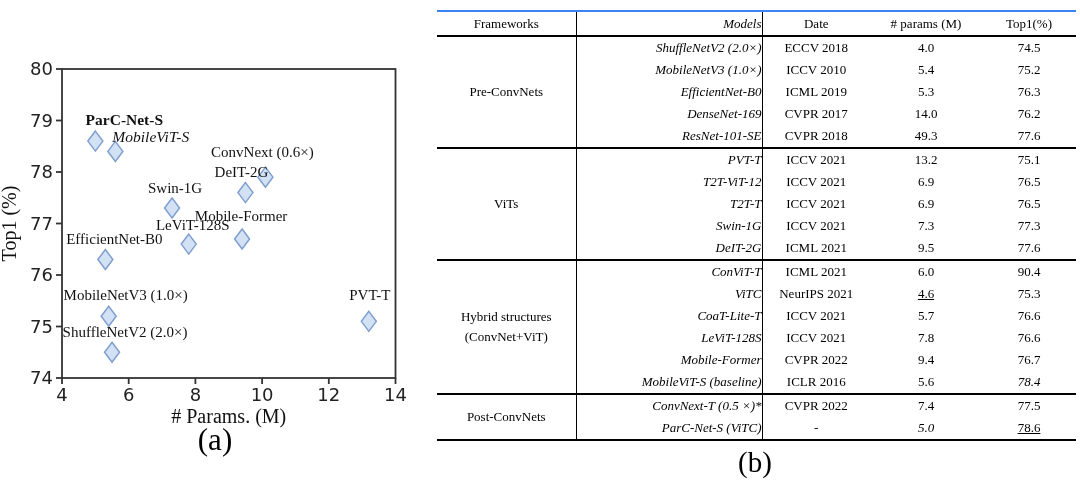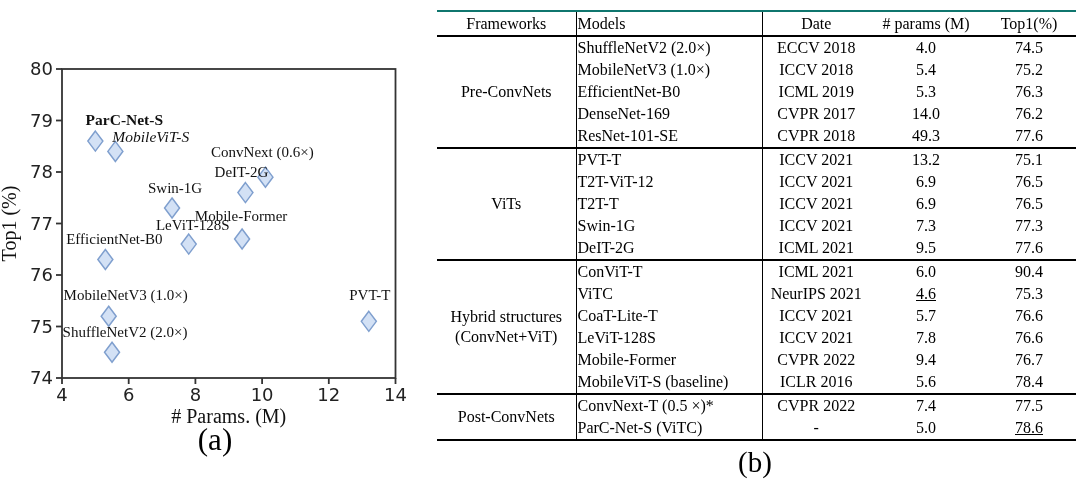--- a/index.html
+++ b/index.html
@@ -15,31 +15,31 @@
   
   .tick   { font-family:"DejaVu Sans", sans-serif; font-size:18px; fill:#222; }
   .axlabel{ font-family:"Liberation Serif", serif; font-size:20px; fill:#111; }
   .pl     { font-family:"Liberation Serif", serif; font-size:15px; fill:#111; }
   .pl.bold   { font-weight:bold; font-size:15.5px; }
   .pl.italic { font-style:italic; font-size:15.5px; }
 
   
   #tbl { position:absolute; left:7px; top:10px; width:639px;
          border-collapse:collapse; table-layout:fixed;
-         border-top:2px solid #0f766e; border-bottom:2px solid #000;
-         font-size:16px; }
+         border-top:2px solid #3b82f6; border-bottom:2px solid #000;
+         font-size:13px; }
   #tbl th, #tbl td { padding:0; height:22px; line-height:22px; font-weight:normal;
                      white-space:nowrap; overflow:hidden; }
   #tbl thead th { border-bottom:2px solid #000; height:23px; }
   #tbl .fw    { text-align:center; border-right:1px solid #000; line-height:20px; }
-  #tbl .model { text-align:left; padding-left:1px; border-right:1px solid #000; }
+  #tbl .model { text-align:right; padding-left:25px; border-right:1px solid #000;font-style:italic; }
   #tbl .c     { text-align:center;margin-top:20px; }
   #tbl tr.sec > td { border-top:2px solid #000; }
   .b { font-weight:bold;text-decoration:underline; }
-  .i { }
+  .i { font-style:italic; }
 </style>
 </head>
 <body>
 
 <div class="figure">
 
   <div id="panel-a">
     <svg id="chart" width="430" height="430">
         <rect x="62" y="69" width="333.5" height="309" stroke="#333" stroke-width="1.8" fill="none"></rect>
         <line x1="62" y1="378" x2="62" y2="384" stroke="#333" stroke-width="1.8" fill="none"></line>
@@ -117,21 +117,21 @@
       <tbody id="tbody">
           <tr class="sec">
             <td class="fw" rowspan="5">Pre-ConvNets</td>
             <td class="model">ShuffleNetV2 (2.0×)</td>
             <td class="c">ECCV 2018</td>
             <td class="c">4.0</td>
             <td class="c">74.5</td>
           </tr>
           <tr>
             <td class="model">MobileNetV3 (1.0×)</td>
-            <td class="c">ICCV 2018</td>
+            <td class="c">ICCV 2010</td>
             <td class="c">5.4</td>
             <td class="c">75.2</td>
           </tr>
           <tr>
             <td class="model">EfficientNet-B0</td>
             <td class="c">ICML 2019</td>
             <td class="c">5.3</td>
             <td class="c">76.3</td>
           </tr>
           <tr>

